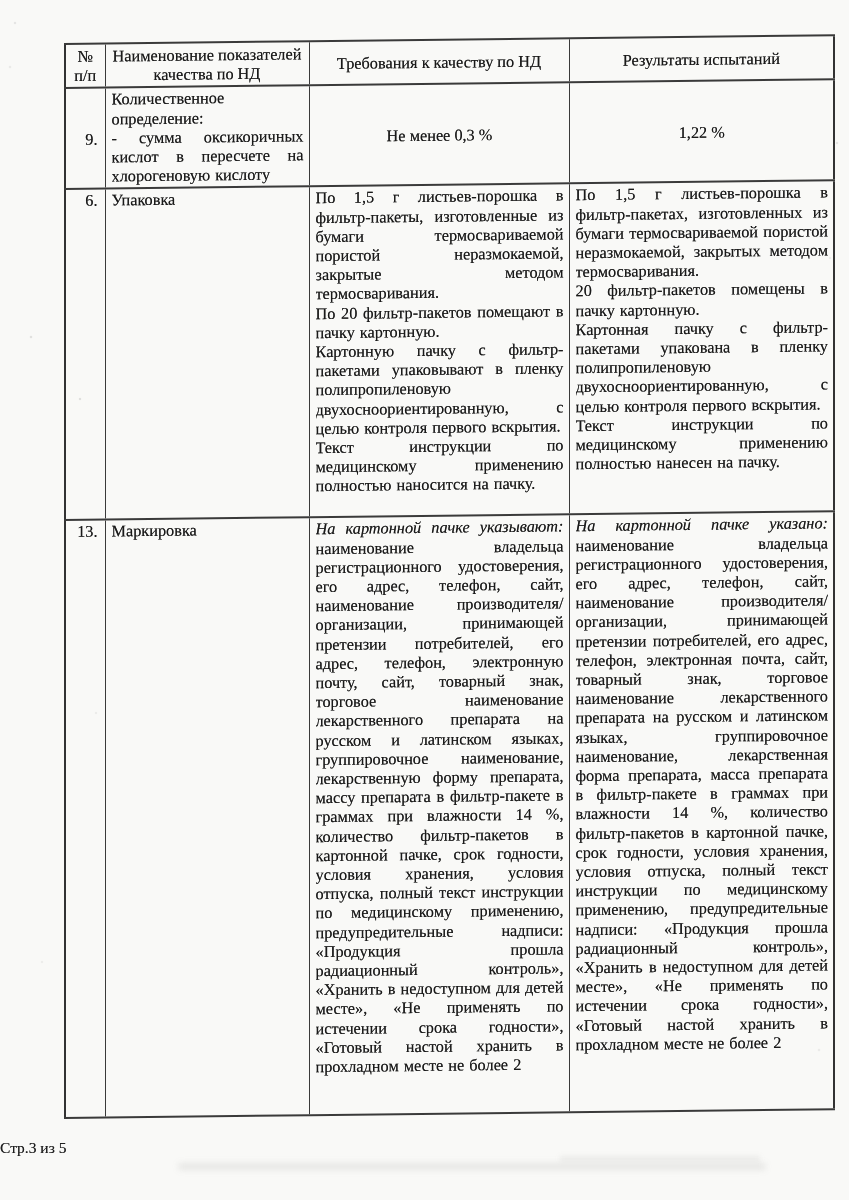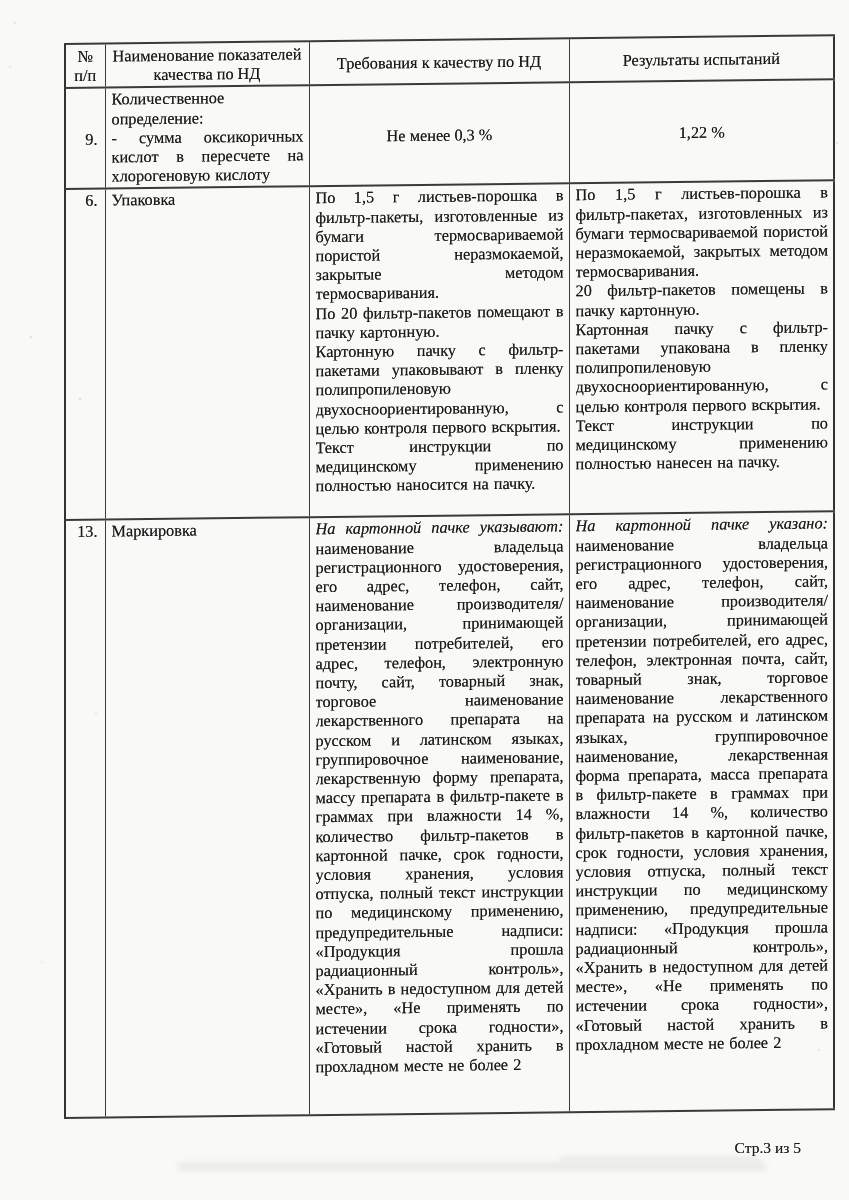--- a/index.html
+++ b/index.html
@@ -86,21 +86,21 @@
   tr.r9 td.numcell { padding-top: 41px; }
 
   td.mid { vertical-align: middle; text-align: center; }
 
   p.j { margin: 0; text-align: justify; word-spacing: .06em; }
   .italic-lead { font-style: italic; }
 
   .footer {
     position: absolute; top: 1139px; left: 0;
     width: 801px;
-    text-align: right;
+    text-align: left;
     font-size: 15.5px;
     color: #1f1f1f;
     text-shadow: 0 0 .4px rgba(35,35,35,.7);
   }
 </style>
 </head>
 <body>
 
 <div class="page">
 

